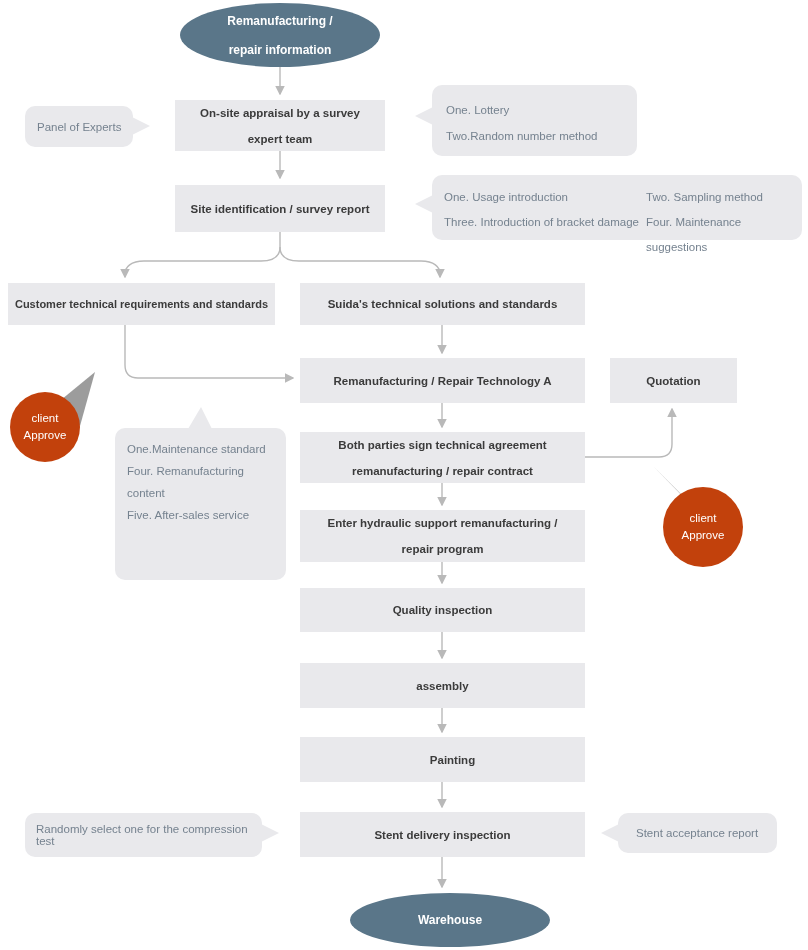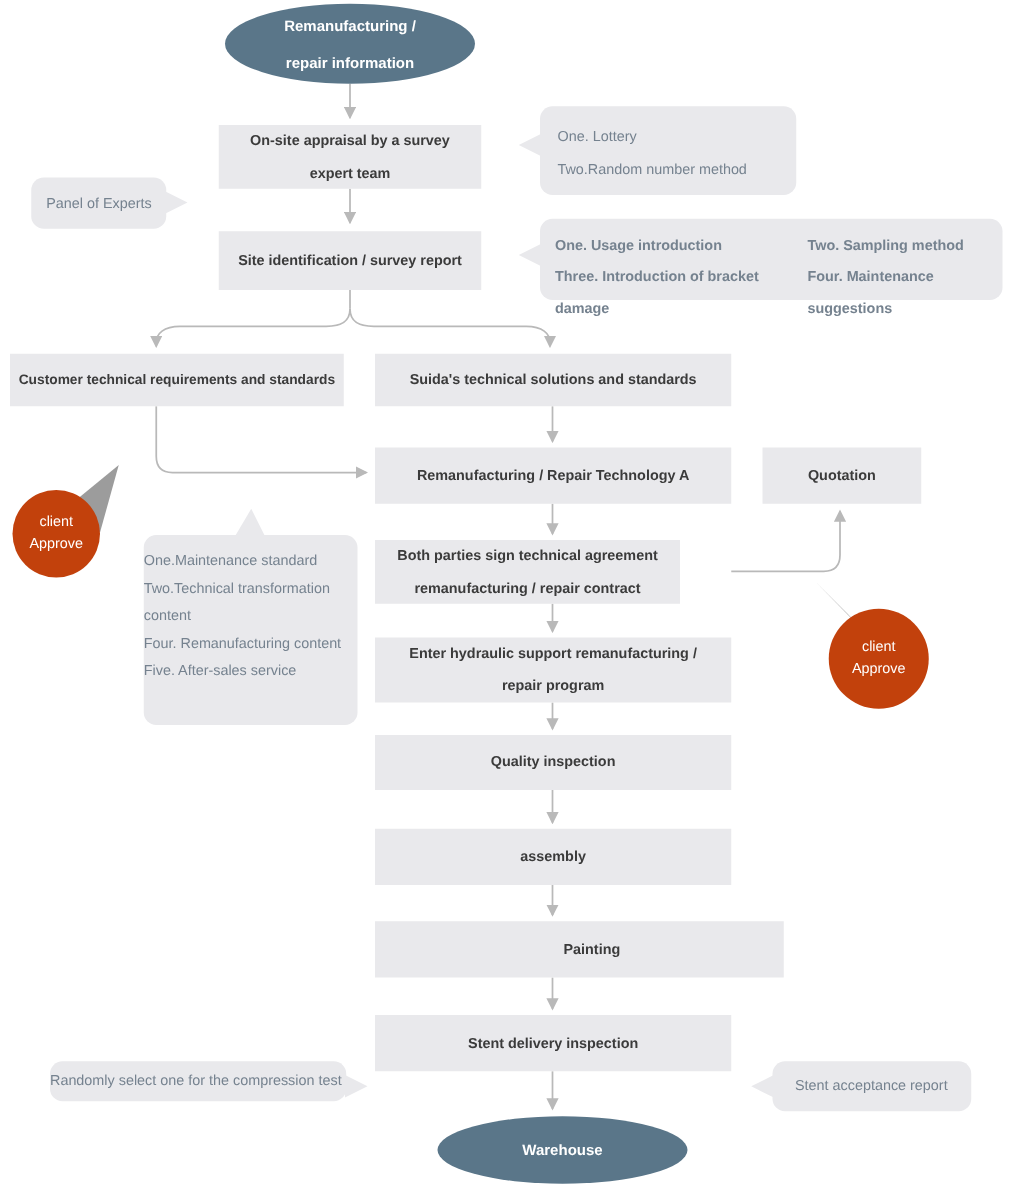--- a/index.html
+++ b/index.html
@@ -25,40 +25,40 @@
     border-radius:50%;
     display:flex; flex-direction:column; align-items:center; justify-content:center;
     text-align:center; line-height:20px; row-gap:9px;
   }
 
   .callout {
     position:absolute; z-index:2;
     background:#e9e9ec; color:#75828f;
     font-size:11.5px; border-radius:10px;
   }
-  .callout.center { display:flex; align-items:center;margin-top:36px; }
+  .callout.center { display:flex; align-items:center; }
 
   .tail { position:absolute; width:0; height:0; border-style:solid; }
   .tail-right { border-width:9px 0 9px 18px; border-color:transparent transparent transparent #e9e9ec; right:-17px; }
   .tail-left  { border-width:9px 18px 9px 0;  border-color:transparent #e9e9ec transparent transparent; left:-17px; }
   .tail-up    { border-width:0 11px 22px 13px; border-color:transparent transparent #e9e9ec transparent; top:-21px; }
 
   .approve-circle {
     position:absolute; z-index:3;
     background:#c2410c; color:#ffffff;
     font-size:11.5px; border-radius:50%;
     display:flex; flex-direction:column; align-items:center; justify-content:center;
     text-align:center; line-height:17px;
   }
 
   .two-col {
     display:grid; grid-template-columns:202px 1fr;
-    line-height:25px; padding:10px 6px 0 12px;font-weight:bold;
-  }
-  .list { line-height:22px; padding:10px 8px 0 0; }
+    line-height:25px; padding:10px 6px 0 12px;
+  }
+  .list { line-height:22px; padding:10px 8px 0 12px; }
 </style>
 </head>
 <body>
 
 <div class="stage">
 
   <svg class="connectors" width="808" height="950" viewBox="0 0 808 950">
     <defs>
       <marker id="arrow" viewBox="0 0 10 10" refX="8.5" refY="5" markerWidth="7" markerHeight="7" orient="auto-start-reverse">
         <path d="M0,0 L10,5 L0,10 z" fill="#b9b9b9"></path>
@@ -138,27 +138,26 @@
 
   <div class="approve-circle" style="left:10px; top:392px; width:70px; height:70px;">
     <span>client</span>
     <span>Approve</span>
   </div>
 
   <div class="callout" style="left:115px; top:428px; width:171px; height:152px;">
     <div class="tail tail-up" style="left:73px;"></div>
     <div class="list">
       <div>One.Maintenance standard</div>
-      <div>Two.Technical transformation content</div>
       <div>Four. Remanufacturing content</div>
       <div>Five. After-sales service</div>
     </div>
   </div>
 
-  <div class="node" style="left:300px; top:432px; width:244px; height:51px;">
+  <div class="node" style="left:300px; top:432px; width:285px; height:51px;">
     <span>Both parties sign technical agreement</span>
     <span>remanufacturing / repair contract</span>
   </div>
 
   <div class="approve-circle" style="left:663px; top:487px; width:80px; height:80px;">
     <span>client</span>
     <span>Approve</span>
   </div>
 
   <div class="node" style="left:300px; top:510px; width:285px; height:52px;">
@@ -167,29 +166,29 @@
   </div>
 
   <div class="node" style="left:300px; top:588px; width:285px; height:44px;">
     <span>Quality inspection</span>
   </div>
 
   <div class="node" style="left:300px; top:663px; width:285px; height:45px;">
     <span>assembly</span>
   </div>
 
-  <div class="node" style="left:300px; top:737px; width:327px; height:45px;padding-left:20px;">
+  <div class="node" style="left:300px; top:737px; width:285px; height:45px;padding-left:20px;">
     <span>Painting</span>
   </div>
 
   <div class="node" style="left:300px; top:812px; width:285px; height:45px;">
     <span>Stent delivery inspection</span>
   </div>
 
-  <div class="callout center" style="left:40px; top:813px; width:237px; height:32px; ">
+  <div class="callout center" style="left:25px; top:813px; width:237px; height:44px; padding-left:11px;">
     <div class="tail tail-right" style="top:11px;"></div>
     <span>Randomly select one for the compression test</span>
   </div>
 
   <div class="callout center" style="left:618px; top:813px; width:159px; height:40px; padding-left:18px;">
     <div class="tail tail-left" style="top:11px;"></div>
     <span>Stent acceptance report</span>
   </div>
 
   <div class="terminator" style="left:350px; top:893px; width:200px; height:54px;">

